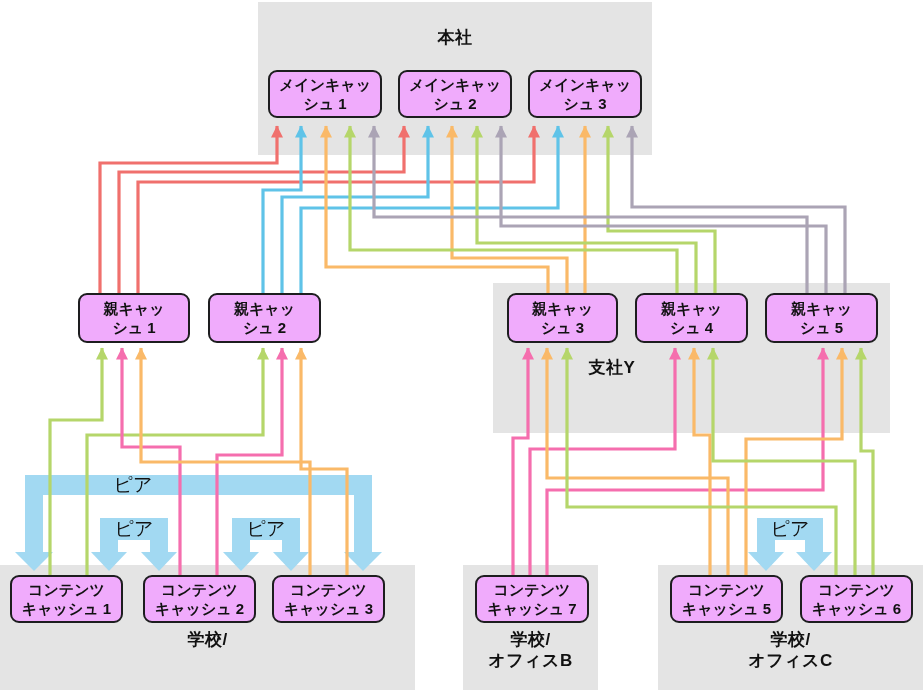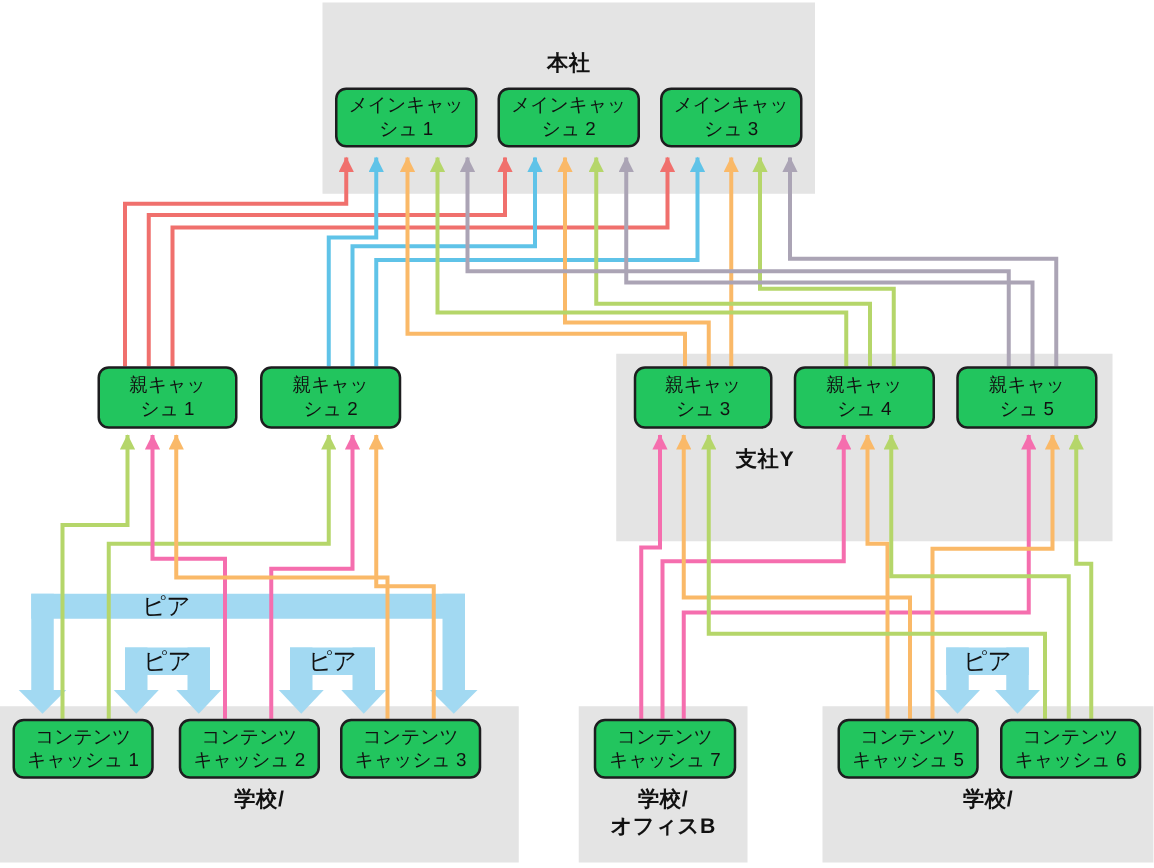--- a/index.html
+++ b/index.html
@@ -11,52 +11,53 @@
   .region-title.narrow{right:auto;}
   svg.wires{position:absolute;left:0;top:0;z-index:1;}
   .edge{fill:none;stroke-width:3.2px;}
   .e-red{stroke:var(--red);}   .mk-red{fill:var(--red);}
   .e-blue{stroke:var(--blue);} .mk-blue{fill:var(--blue);}
   .e-orange{stroke:var(--orange);} .mk-orange{fill:var(--orange);}
   .e-green{stroke:var(--green);}   .mk-green{fill:var(--green);}
   .e-gray{stroke:var(--gray);}     .mk-gray{fill:var(--gray);}
   .e-pink{stroke:var(--pink);}     .mk-pink{fill:var(--pink);}
   .peer-shape{fill:var(--peer);}
-  .node{position:absolute;background:#22c55e;border:2.5px solid var(--line);border-radius:9px;
+  .node{position:absolute;background:#f0abfc;border:2.5px solid var(--line);border-radius:9px;
         z-index:2;display:flex;flex-direction:column;align-items:center;justify-content:center;
-        font-size:15px;font-weight:400;line-height:19px;box-sizing:border-box;}
+        font-size:15px;font-weight:700;line-height:19px;box-sizing:border-box;}
   .node span{display:block;white-space:nowrap;}
   .peer-label{position:absolute;z-index:2;font-size:19px;font-weight:400;
               transform:translate(-50%,-50%);white-space:nowrap;}
 </style>
 </head>
 <body>
 
 <div class="canvas">
 
   <div class="region" style="left:258px;top:2px;width:394px;height:153px;">
-    <div class="region-title" style="top:38px;">本社</div>
+    <div class="region-title" style="top:26px;font-family:Liberation Mono, monospace;">本社</div>
   </div>
   <div class="region" style="left:493px;top:283px;width:397px;height:150px;">
     <div class="region-title narrow" style="top:74px;left:59px;width:120px;">支社Y</div>
   </div>
   <div class="region" style="left:0;top:565px;width:415px;height:125px;">
     <div class="region-title" style="top:64px;">
         <span style="display:block;">学校/</span>
       </div>
   </div>
   <div class="region" style="left:463px;top:565px;width:135px;height:125px;">
     <div class="region-title" style="top:64px;">
         <span style="display:block;">学校/</span>
         <span style="display:block;">オフィスB</span>
       </div>
   </div>
   <div class="region" style="left:658px;top:565px;width:265px;height:125px;">
     <div class="region-title" style="top:64px;">
         <span style="display:block;">学校/</span>
+        <span style="display:block;">オフィスC</span>
       </div>
   </div>
 
   <svg class="wires" width="923" height="694" viewBox="0 0 923 694">
     <defs>
       <marker id="m-red" viewBox="0 0 10 10" refX="9.5" refY="5" markerWidth="4.1" markerHeight="3.8" orient="auto">
           <path d="M0,0 L10,5 L0,10 Z" class="mk-red"></path>
         </marker>
       <marker id="m-blue" viewBox="0 0 10 10" refX="9.5" refY="5" markerWidth="4.1" markerHeight="3.8" orient="auto">
           <path d="M0,0 L10,5 L0,10 Z" class="mk-blue"></path>

